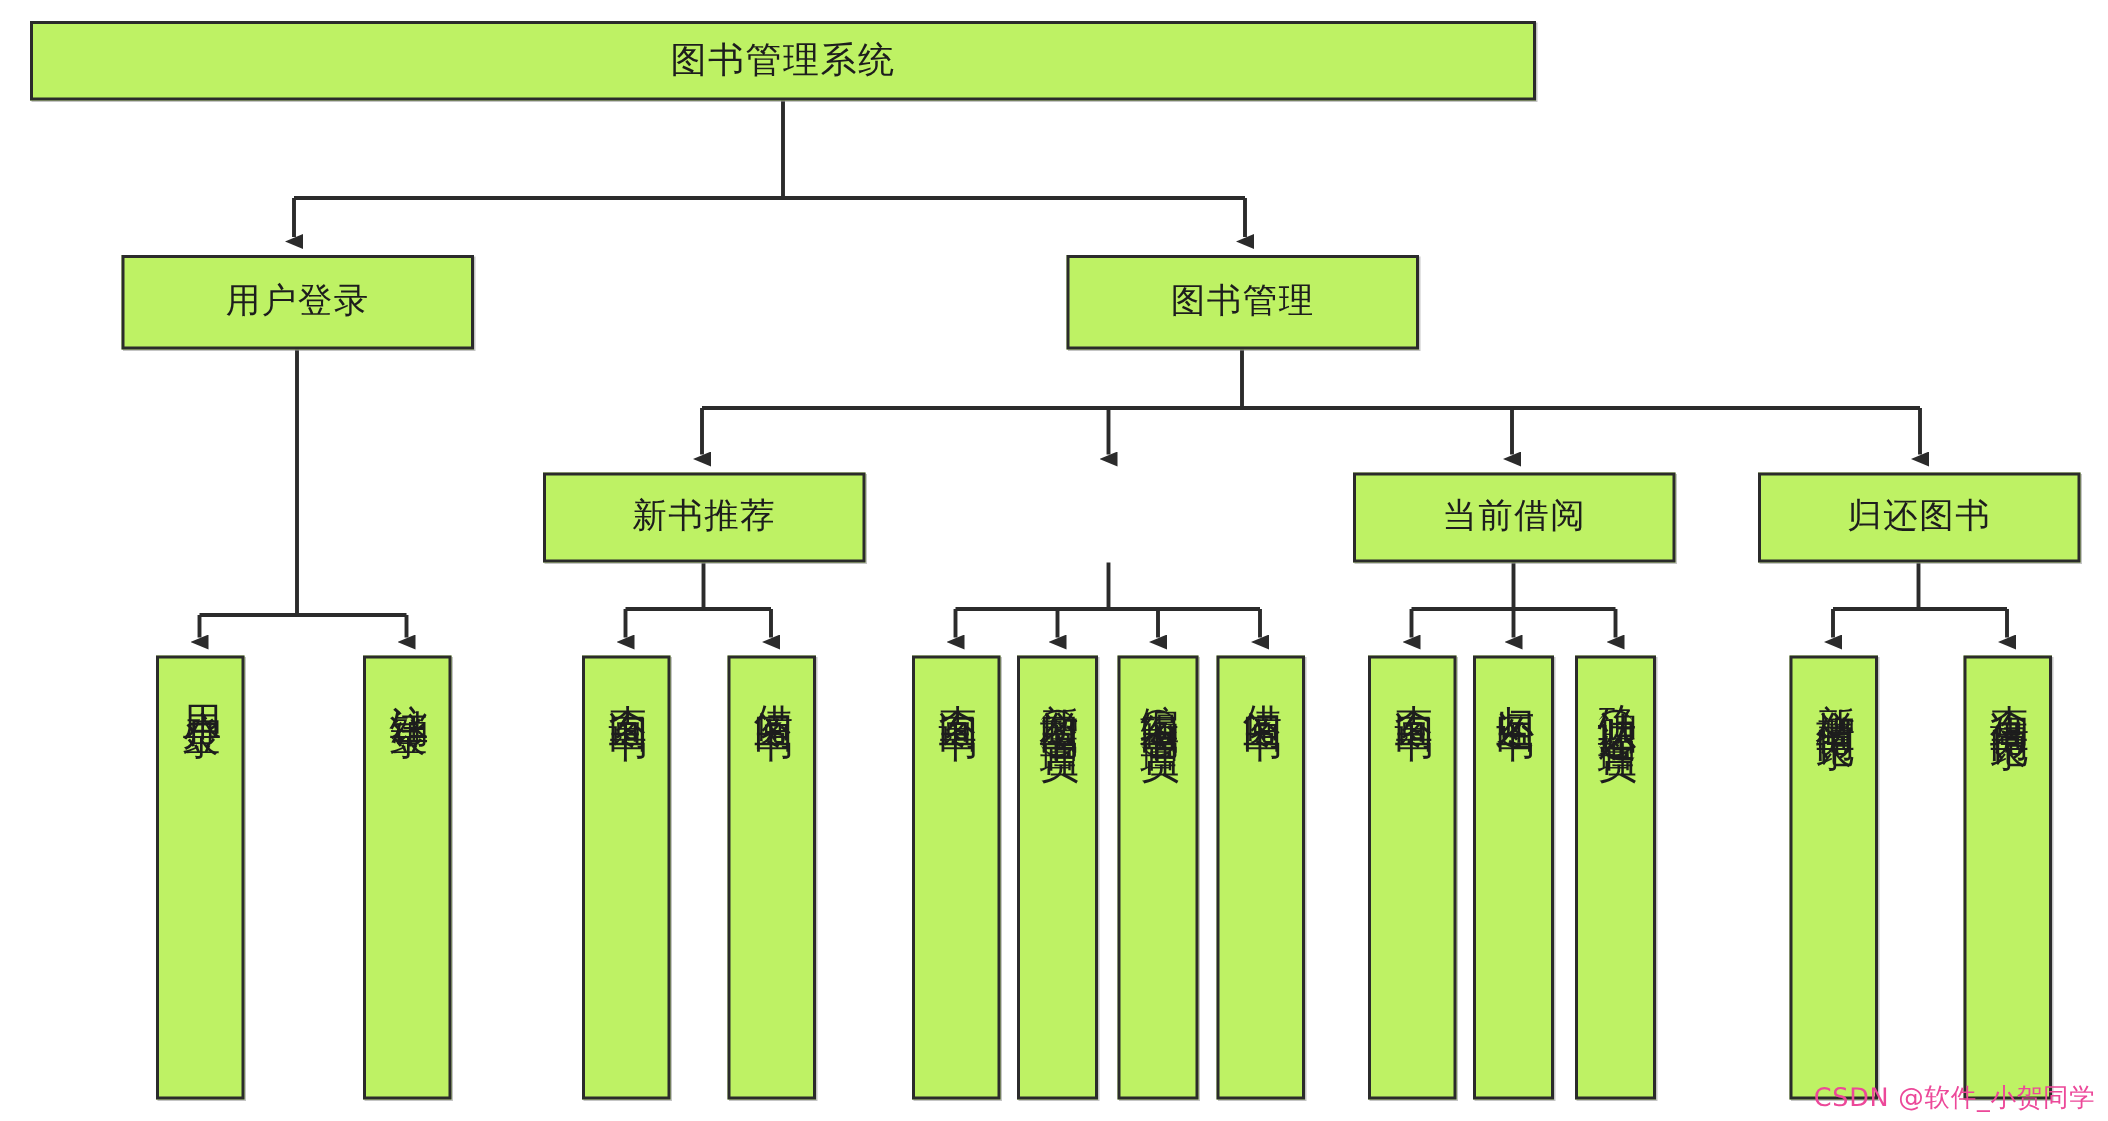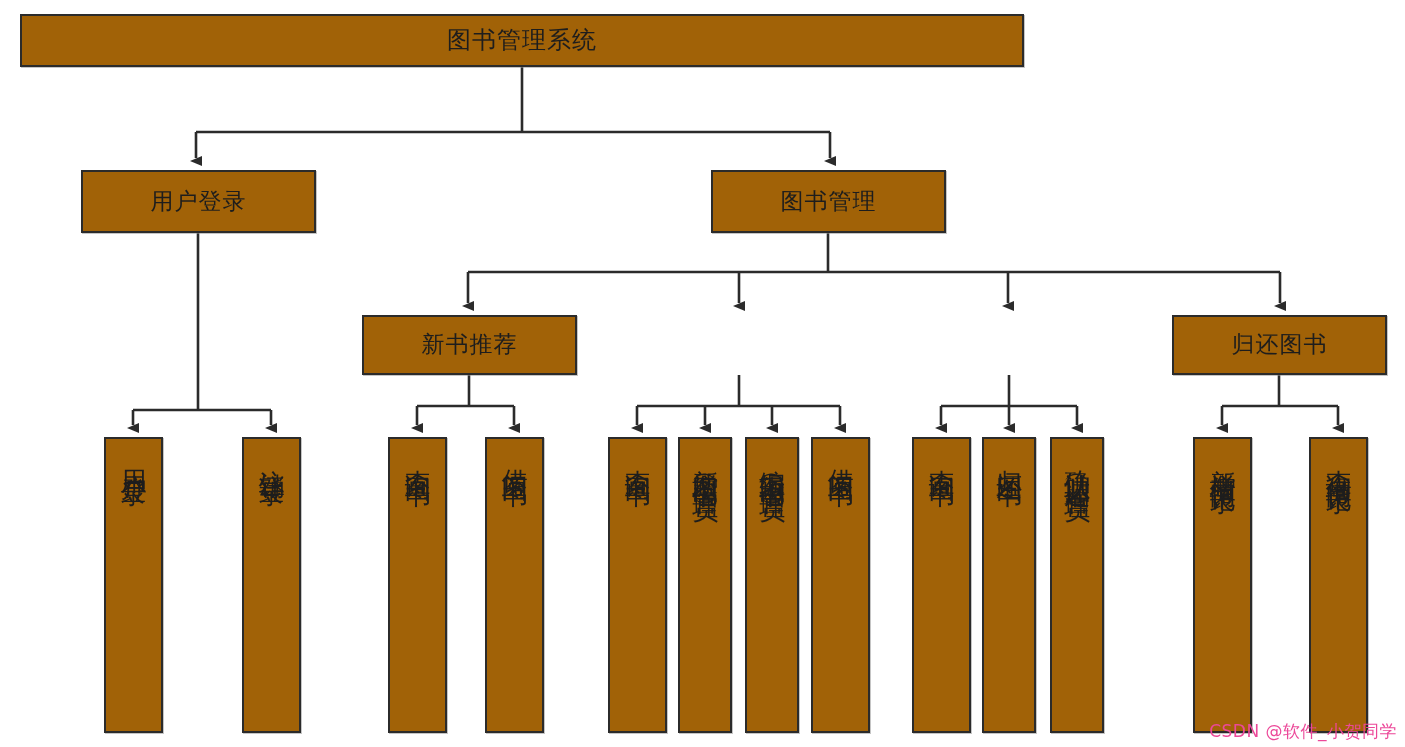--- a/index.html
+++ b/index.html
@@ -8,21 +8,21 @@
     font-family:"DejaVu Sans","Liberation Sans",sans-serif;
     width:1405px;height:747px;
     position:relative;overflow:hidden;
   }
   #stage{position:absolute;left:0;top:0;width:1405px;height:747px;}
   
   #wires{position:absolute;left:0;top:0;width:1405px;height:747px;}
   .node{
     position:absolute;
     box-sizing:border-box;
-    background:#a16207;
+    background:#bef264;
     border:2px solid #2b2b2b;
     box-shadow:1px 1px 0 rgba(150,150,150,.55);
     display:flex;
     align-items:center;
     justify-content:center;
     color:#1d1d1d;
     z-index:2;
   }
   .node .label{
     display:block;
@@ -122,20 +122,23 @@
   <div class="node h" style="left:81px;top:170px;width:235px;height:63px;">
     <span class="label">用户登录</span>
   </div>
   <div class="node h" style="left:711px;top:170px;width:235px;height:63px;">
     <span class="label">图书管理</span>
   </div>
 
   <div class="node h" style="left:362px;top:315px;width:215px;height:60px;">
     <span class="label">新书推荐</span>
   </div>
+  <div class="node h" style="left:902px;top:315px;width:215px;height:60px;">
+    <span class="label">当前借阅</span>
+  </div>
   <div class="node h" style="left:1172px;top:315px;width:215px;height:60px;">
     <span class="label">归还图书</span>
   </div>
 
   <div class="node v" style="left:104px;top:437px;width:59px;height:296px;">
     <span class="label">用户登录</span>
   </div>
   <div class="node v" style="left:242px;top:437px;width:59px;height:296px;">
     <span class="label">注销登录</span>
   </div>

